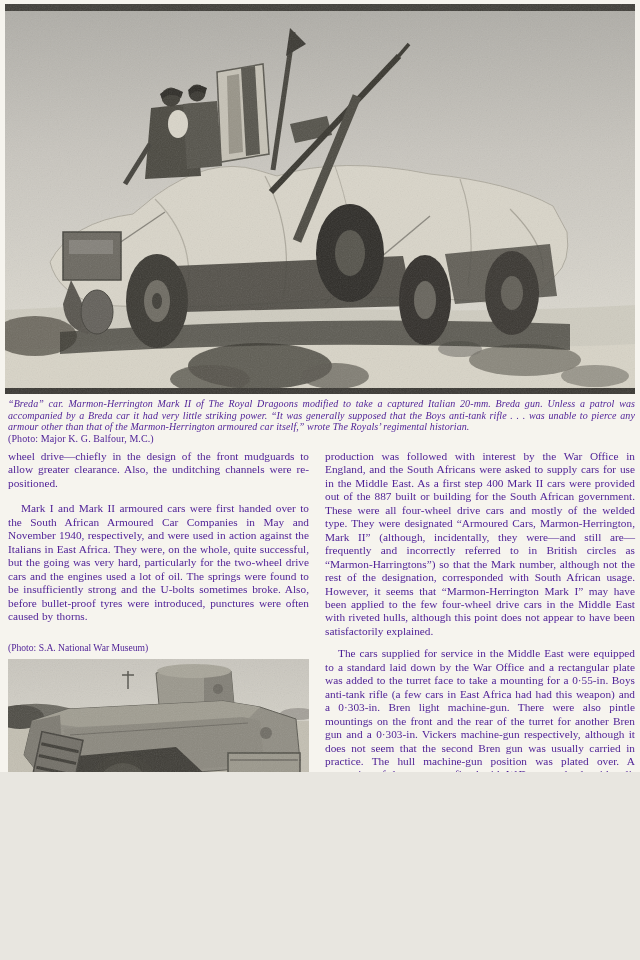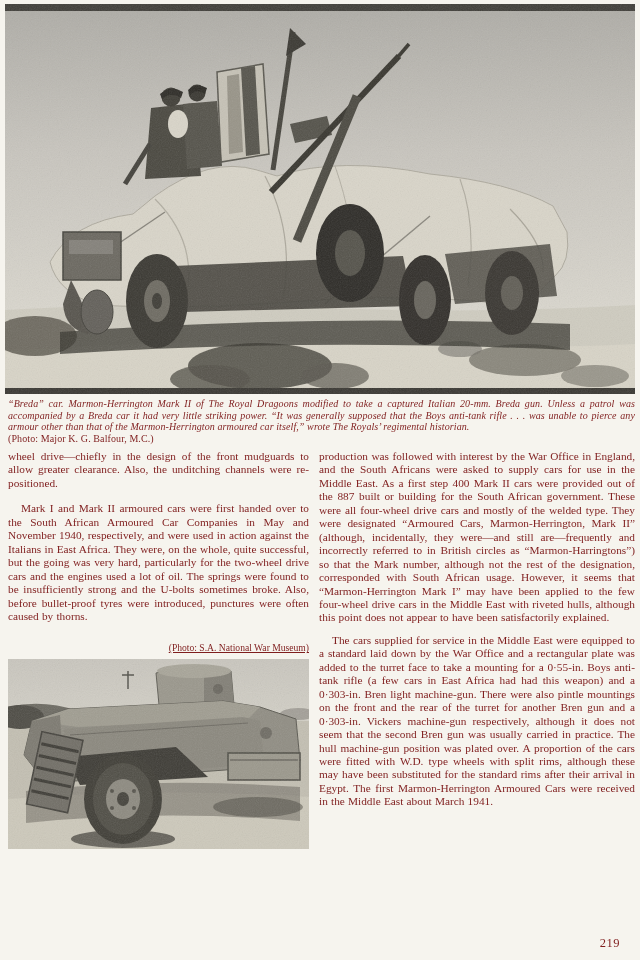--- a/index.html
+++ b/index.html
@@ -1,51 +1,51 @@
 <!DOCTYPE html>
 <html><head>
 <meta charset="utf-8">
 <style>
   html,body{margin:0;padding:0;background:#e8e6e0;}
   .page{
     position:relative;
-    width:640px;height:960px;
+    width:640px;height:772px;
     background:#f6f4ee;
     font-family:"Liberation Serif","DejaVu Serif",serif;
-    color:#7f1d1d;
+    color:#4c1d95;
     overflow:hidden;
     margin:0 auto;
   }
   .photo-top{position:absolute;left:5px;top:4px;width:630px;height:390px;}
   .photo-top svg{display:block;}
   .caption-top{
     position:absolute;left:8px;top:398px;width:627px;
     font-size:10px;font-style:italic;line-height:11.6px;
     text-align:justify;letter-spacing:.1px;
   }
   .caption-top .credit{text-align:left;font-style:normal;font-family:Liberation Serif, serif;}
   .columns{
     position:absolute;left:8px;top:450px;width:627px;
-    display:flex;gap:10px;
+    display:flex;gap:16px;
   }
   .col-left{width:301px;}
   .col-right{width:316px;}
   .body-text p{
     margin:0;font-size:11.3px;line-height:13.45px;
     text-align:justify;word-spacing:.4px;
   }
   .body-text p.indent{text-indent:13px;margin-top:12px;}
   .body-text p.gap-top{margin-top:9px;}
   .body-text p.flow-out{text-align-last:justify;}
   .caption-bottom{
     margin-top:10px;
     font-size:9.6px;font-style:italic;line-height:11.2px;
     text-align:justify;
   }
-  .caption-bottom .credit{text-align:right;font-style:normal;margin-top:19px;text-decoration:underline;}
+  .caption-bottom .credit{text-align:left;font-style:normal;margin-top:19px;}
   .photo-bottom{margin-top:5px;width:301px;height:190px;}
   .photo-bottom svg{display:block;}
   .page-number{
     position:absolute;top:936px;right:20px;
     font-size:12.5px;letter-spacing:.5px;
   }
 </style>
 </head>
 <body>
 

